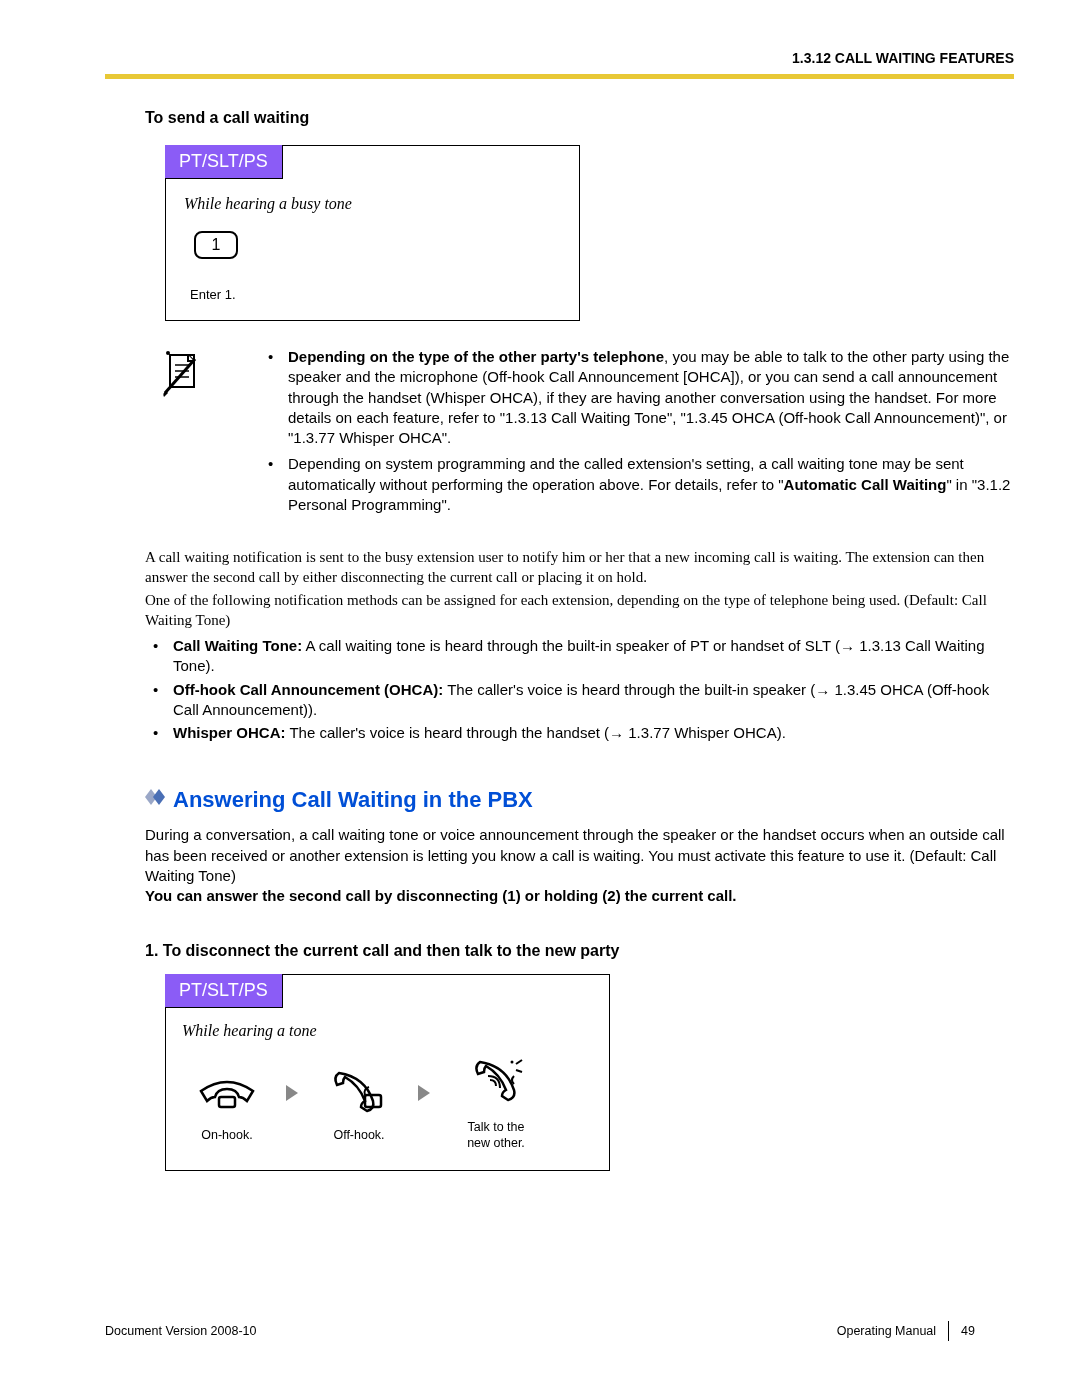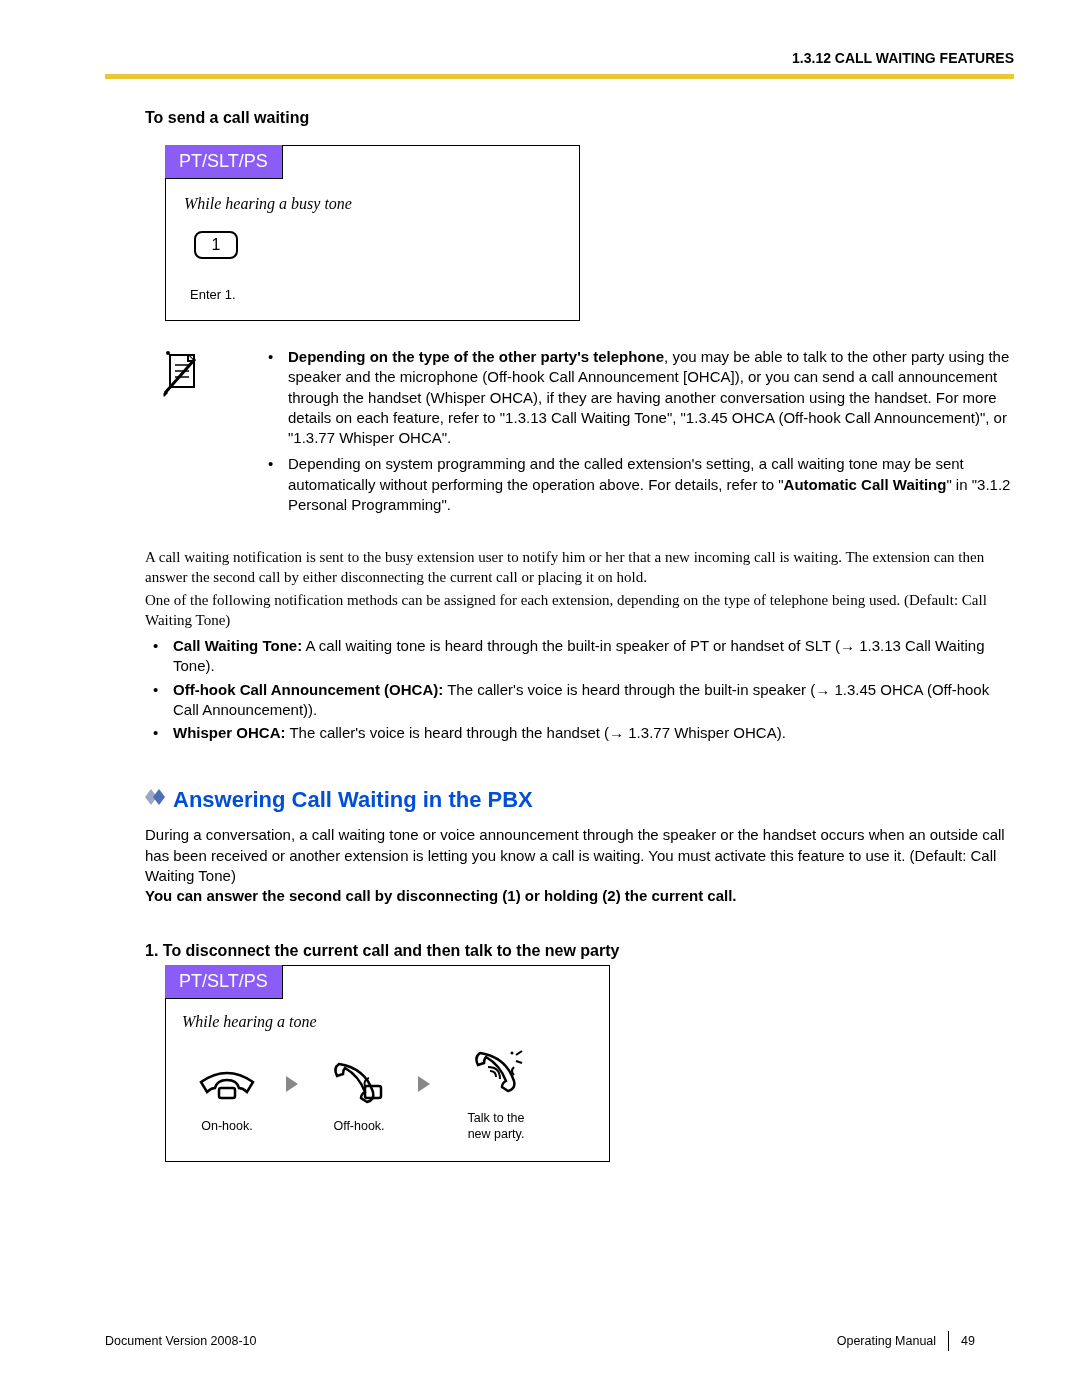--- a/index.html
+++ b/index.html
@@ -152,21 +152,21 @@
   .answer-body {
     margin-left: 40px;
     font-size: 15px;
     line-height: 1.35;
   }
   .numbered-head {
     font-size: 16px;
     font-weight: bold;
     margin-left: 40px;
     margin-top: 36px;
-    margin-bottom: 5px;
+    margin-bottom: 14px;
   }
   .proc-box2 {
     border: 1.5px solid #000;
     width: 445px;
     margin-left: 60px;
     position: relative;
   }
   .step-row {
     display: flex;
     align-items: center;
@@ -190,21 +190,21 @@
   }
   .arrow {
     flex: 0 0 auto;
     align-self: center;
     color: #888;
     margin: 0 4px;
     padding-bottom: 20px;
   }
   .footer {
     position: absolute;
-    bottom: 46px;
+    bottom: 56px;
     left: 105px;
     right: 105px;
     font-size: 12.5px;
     display: flex;
     justify-content: space-between;
     align-items: center;
   }
   .footer-right {
     display: flex;
     align-items: center;
@@ -322,21 +322,21 @@
           <svg width="60" height="50" viewBox="0 0 60 50">
             <path d="M14 4 Q8 8 12 16 L18 14 Q18 10 20 8 Q34 16 40 32 Q36 34 36 38 L42 42 Q50 40 48 32 Q40 8 14 4 Z" fill="none" stroke="#000" stroke-width="2.5"></path>
             <path d="M24 22 Q30 22 30 28" fill="none" stroke="#000" stroke-width="2"></path>
             <path d="M22 18 Q34 18 34 30" fill="none" stroke="#000" stroke-width="2"></path>
             <circle cx="46" cy="4" r="1.5" fill="#000"></circle>
             <line x1="50" y1="6" x2="56" y2="2" stroke="#000" stroke-width="2"></line>
             <line x1="50" y1="12" x2="56" y2="14" stroke="#000" stroke-width="2"></line>
             <path d="M48 18 Q44 22 48 26" fill="none" stroke="#000" stroke-width="2"></path>
           </svg>
         </div>
-        <div class="step-label"><span>Talk to the</span><br><span>new party.</span></div>
+        <div class="step-label"><span>Talk to the</span><br><span>new other.</span></div>
       </div>
     </div>
   </div>
 </div>
 
 <div class="footer">
   <div>Document Version  2008-10</div>
   <div class="footer-right">
     <span>Operating Manual</span>
     <span class="footer-sep"></span>

